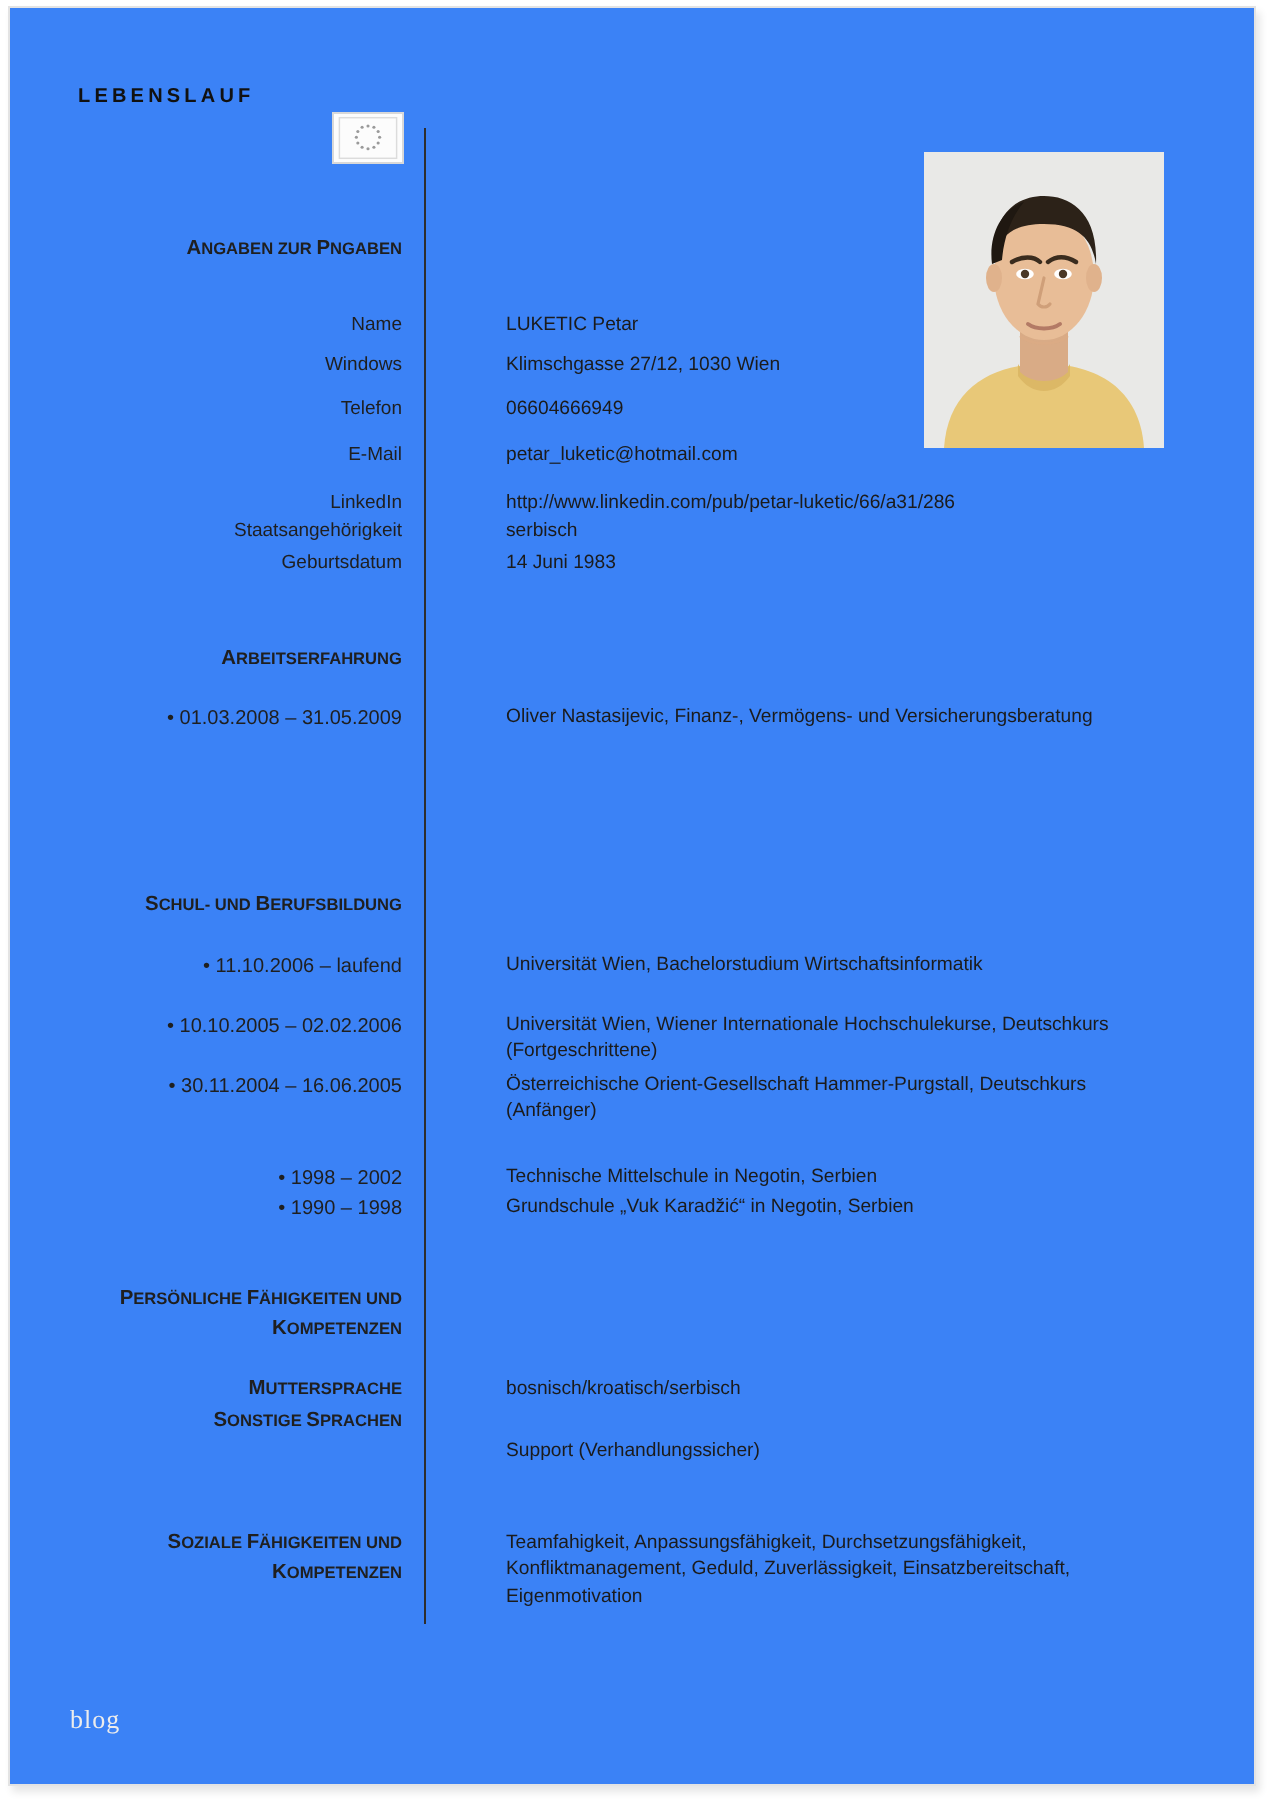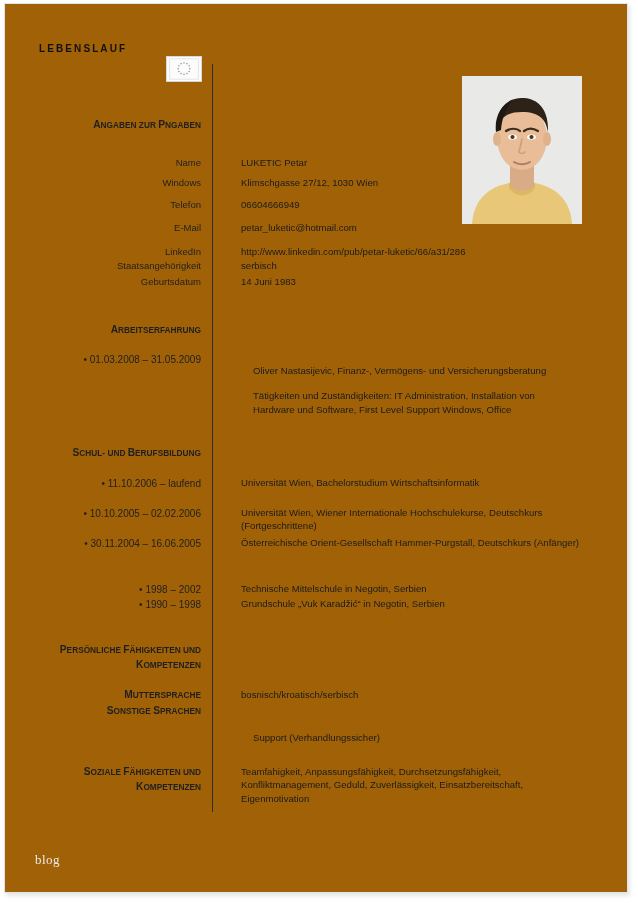--- a/index.html
+++ b/index.html
@@ -17,21 +17,21 @@
     position: relative;
   }
 
   
   .page {
     position: absolute;
     left: 4px;
     top: 3px;
     width: 624px;
     height: 890px;
-    background: #a16207;
+    background: #3b82f6;
     border: 1px solid #e3e3e3;
     box-shadow: 2px 3px 4px rgba(0,0,0,0.10);
     box-sizing: border-box;
     overflow: hidden;
   }
 
   
   .doc-header {
     position: absolute;
     left: 0; top: 0;
@@ -98,28 +98,28 @@
     position: absolute;
     left: 30px;
     width: 166px;
     text-align: right;
     font-size: 9.5px;
     line-height: 13px;
     color: #1f1f1f;
   }
   .val {
     position: absolute;
-    left: 204px;
+    left: 216px;
     right: 44px;
     font-size: 9.6px;
     line-height: 13.4px;
     color: #1b1b1b;
     padding-left: 32px;
   }
-  .val p { margin: 12px; }
+  .val p { margin: 0; }
 
   
   .sc {
     font-weight: bold;
   }
   .sc .c1 { font-size: 10.2px; }
   .sc .c2 { font-size: 8.3px; }
 
   .dates {
     font-size: 10px;
@@ -247,21 +247,20 @@
     <div class="row" style="top:319px">
       <div class="lbl sc">
         <span class="c1">A</span><span class="c2">RBEITSERFAHRUNG</span>
       </div>
     </div>
 
     <div class="row" style="top:348px">
       <div class="lbl dates">• 01.03.2008 – 31.05.2009</div>
       <div class="val">
         <p class="italic">Oliver Nastasijevic, Finanz-, Vermögens- und Versicherungsberatung</p>
-        <p>Tätigkeiten und Zuständigkeiten: IT Administration, Installation von Hardware und Software, First Level Support Windows, Office</p>
       </div>
     </div>
 
     <div class="row" style="top:442px">
       <div class="lbl sc">
         <span class="c1">S</span><span class="c2">CHUL- UND </span><span class="c1">B</span><span class="c2">ERUFSBILDUNG</span>
       </div>
     </div>
 
     <div class="row" style="top:472px">

